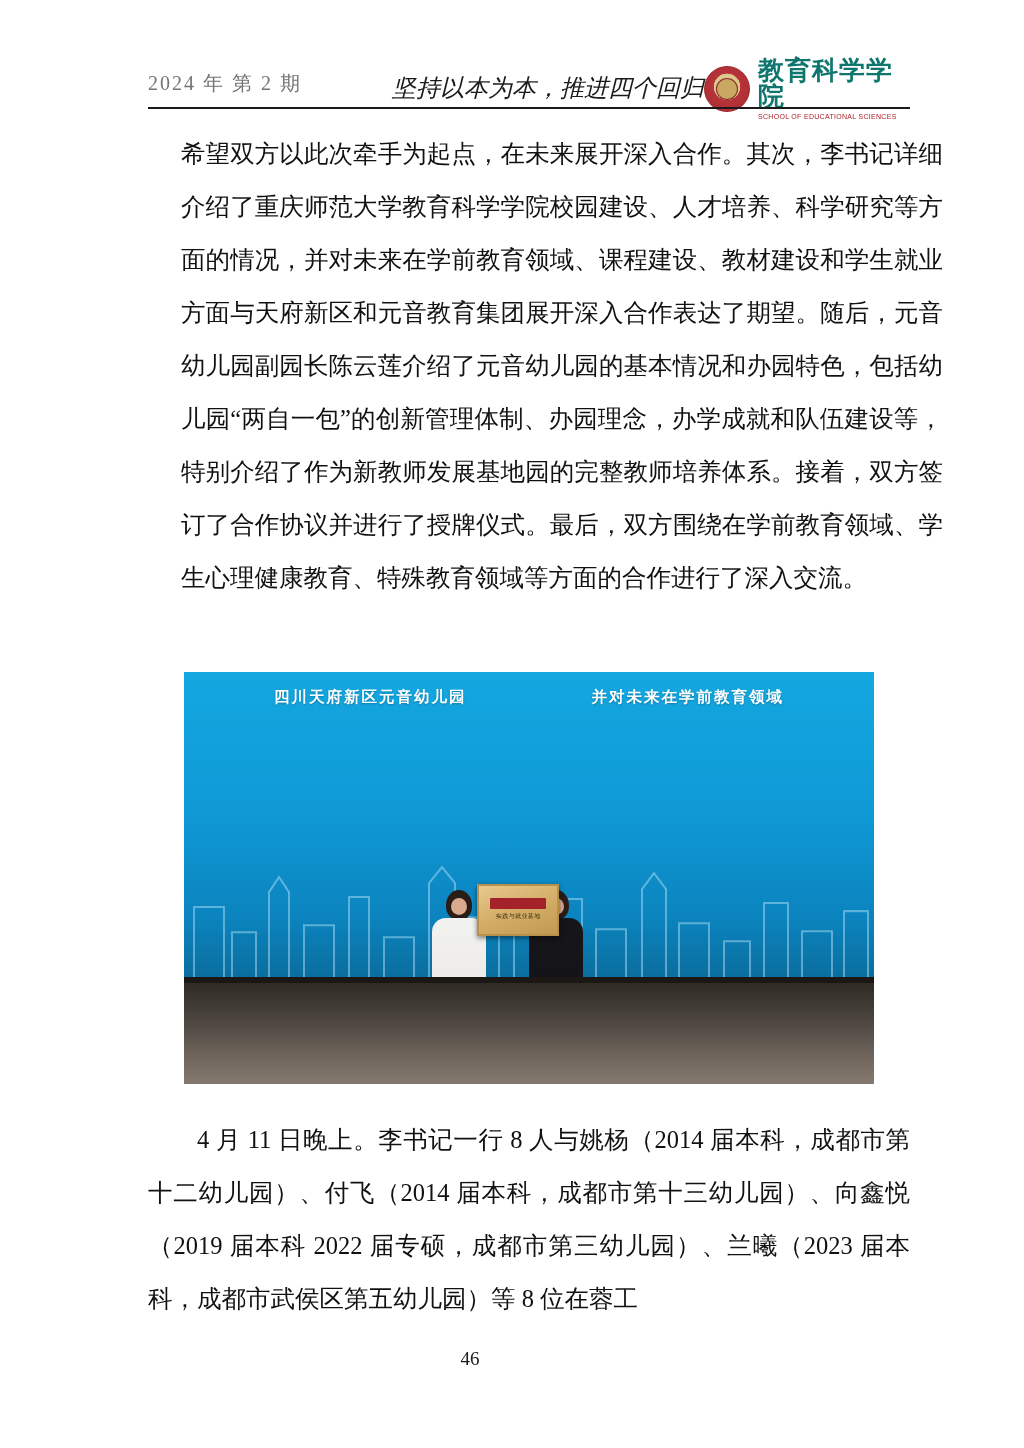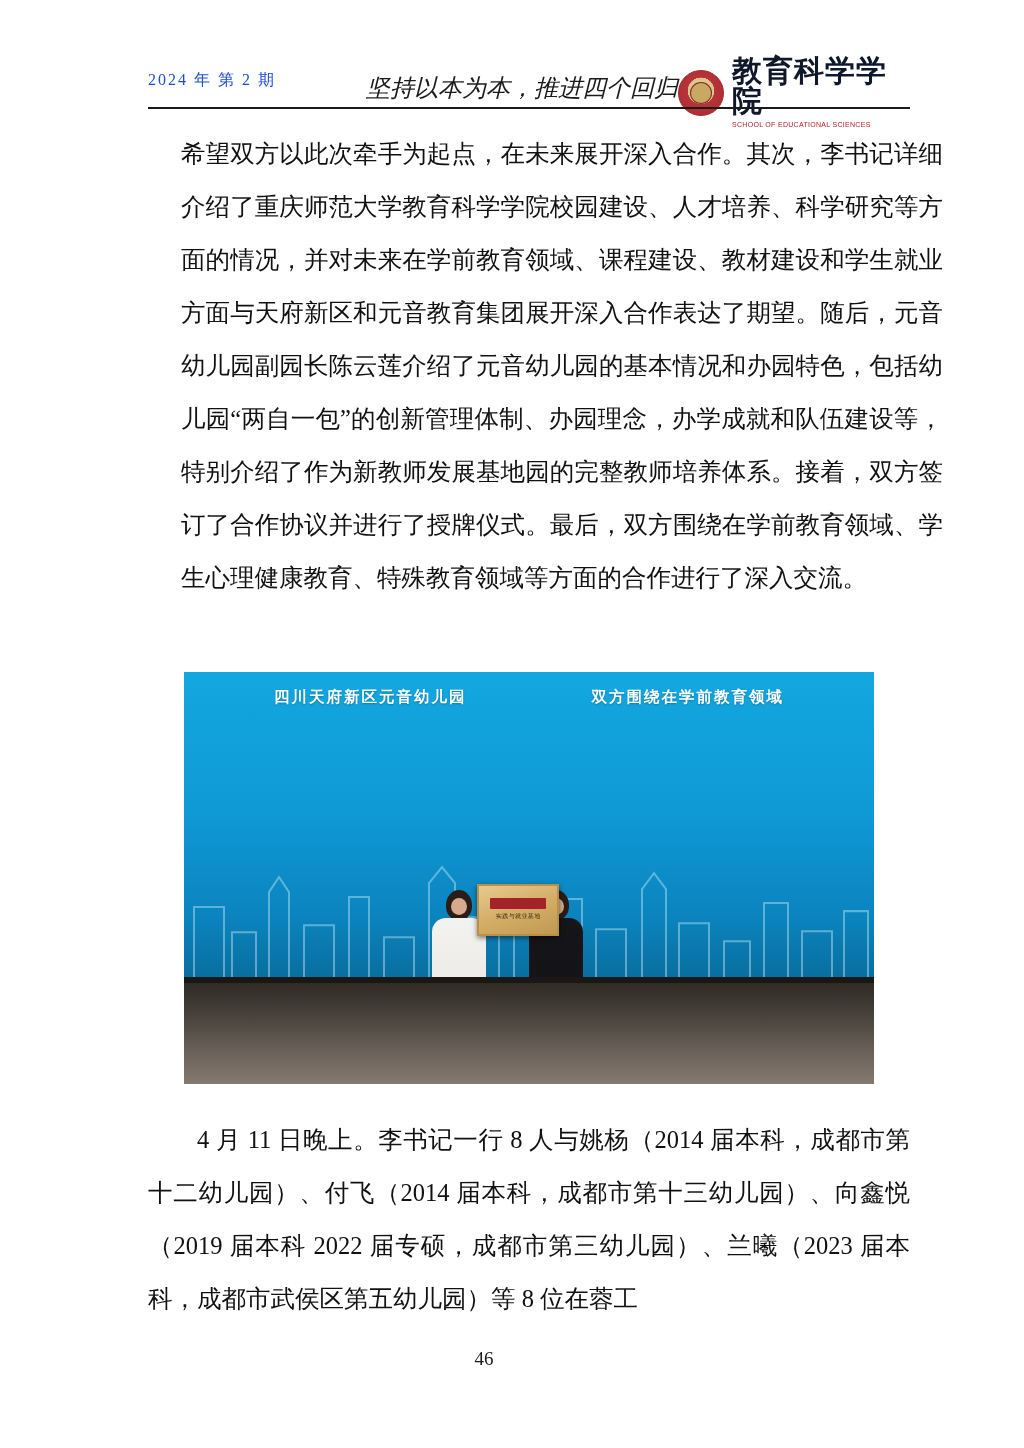--- a/index.html
+++ b/index.html
@@ -27,23 +27,23 @@
     position: absolute;
     top: 58px;
     left: 148px;
     width: 762px;
     height: 60px;
     display: flex;
     align-items: flex-start;
     justify-content: space-between;
   }
   .header-left {
-    font-size: 16px;
+    font-size: 20px;
     letter-spacing: 2px;
-    color: #1d4ed8;
+    color: #737373;
     white-space: nowrap;
     padding-top: 12px;
   }
   .header-center {
     font-size: 24px;
     font-style: italic;
     color: #1a1a1a;
     white-space: nowrap;
     padding-top: 14px;
     margin-left: 30px;
@@ -78,25 +78,25 @@
     background: #c9a961;
     box-shadow: inset 0 0 0 1px #8a2a2f;
   }
   .logo-text {
     display: flex;
     flex-direction: column;
     justify-content: center;
     line-height: 1;
   }
   .logo-cn {
-    font-size: 30px;
+    font-size: 26px;
     font-weight: bold;
-    color: #0f172a;
+    color: #0f766e;
     letter-spacing: 1px;
-    font-family: Liberation Mono, monospace;
+    font-family: Liberation Serif, serif;
   }
   .logo-en {
     font-size: 7px;
     color: #b01c26;
     letter-spacing: 0.3px;
     margin-top: 3px;
     font-family: "Liberation Sans", sans-serif;
   }
   .header-rule {
     position: absolute;
@@ -260,21 +260,21 @@
     font-size: 6px;
     color: #3a2a10;
     letter-spacing: 0.4px;
     white-space: nowrap;
   }
 
   
   .page-number {
     position: absolute;
     top: 1348px;
-    left: 14px;
+    left: 0;
     width: 940px;
     text-align: center;
     font-size: 19px;
     color: #1a1a1a;
   }
 </style>
 </head>
 <body>
 
 <div class="page">
@@ -313,21 +313,21 @@
             <path d="M458 140 L458 52 L470 36 L482 52 L482 140"></path>
             <path d="M495 140 L495 86 L525 86 L525 140"></path>
             <path d="M540 140 L540 104 L566 104 L566 140"></path>
             <path d="M580 140 L580 66 L604 66 L604 140"></path>
             <path d="M618 140 L618 94 L648 94 L648 140"></path>
             <path d="M660 140 L660 74 L684 74 L684 140"></path>
           </g>
         </svg>
         <div class="screen-title-row">
           <span>四川天府新区元音幼儿园</span>
-          <span>双方围绕在学前教育领域</span>
+          <span>并对未来在学前教育领域</span>
         </div>
       </div>
 
       <div class="person p-left">
         <div class="head"></div>
         <div class="torso"></div>
       </div>
       <div class="person p-right">
         <div class="head"></div>
         <div class="torso"></div>

